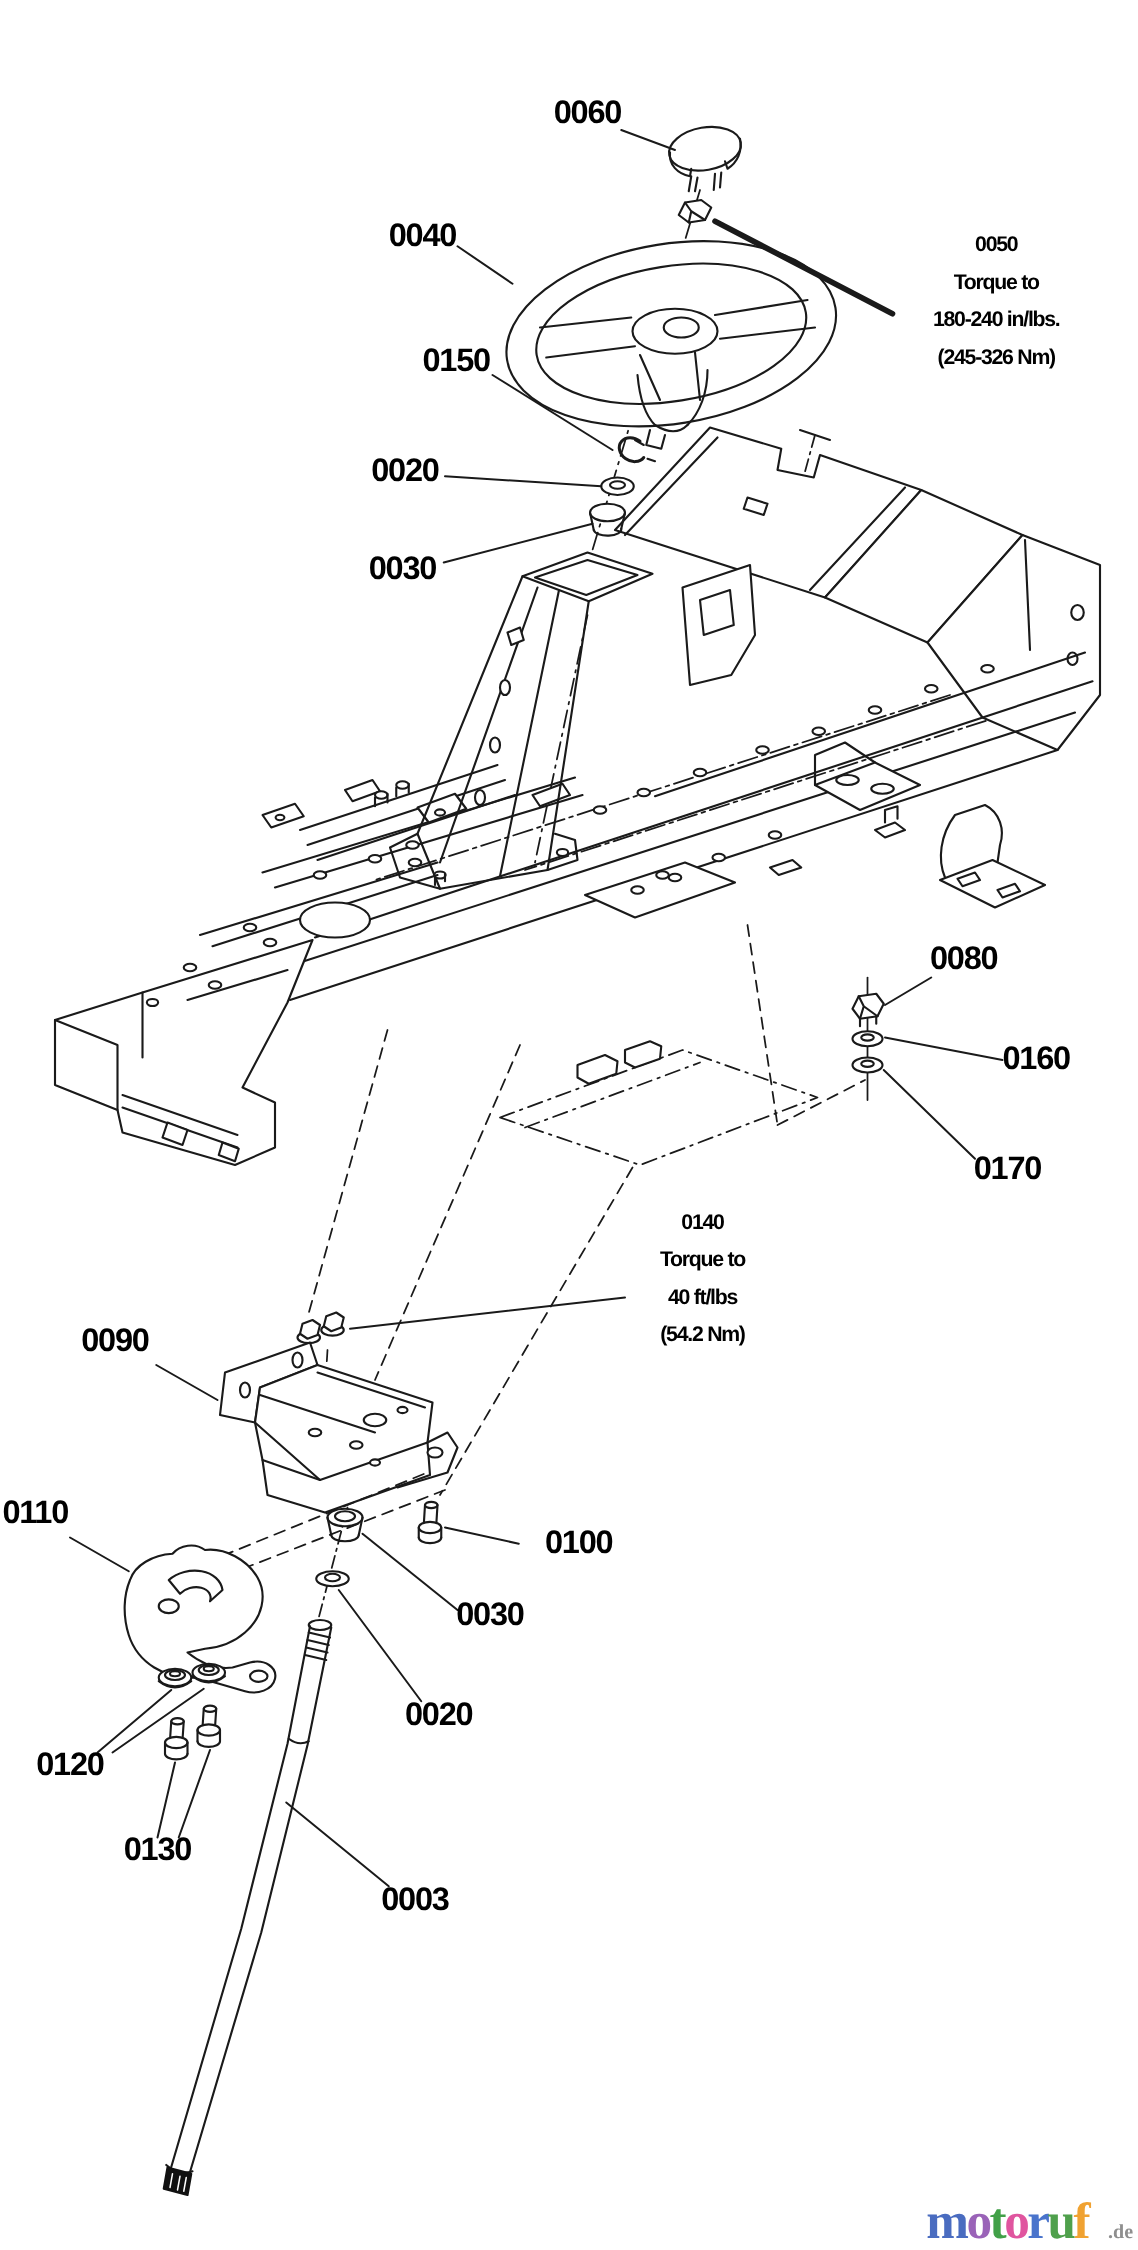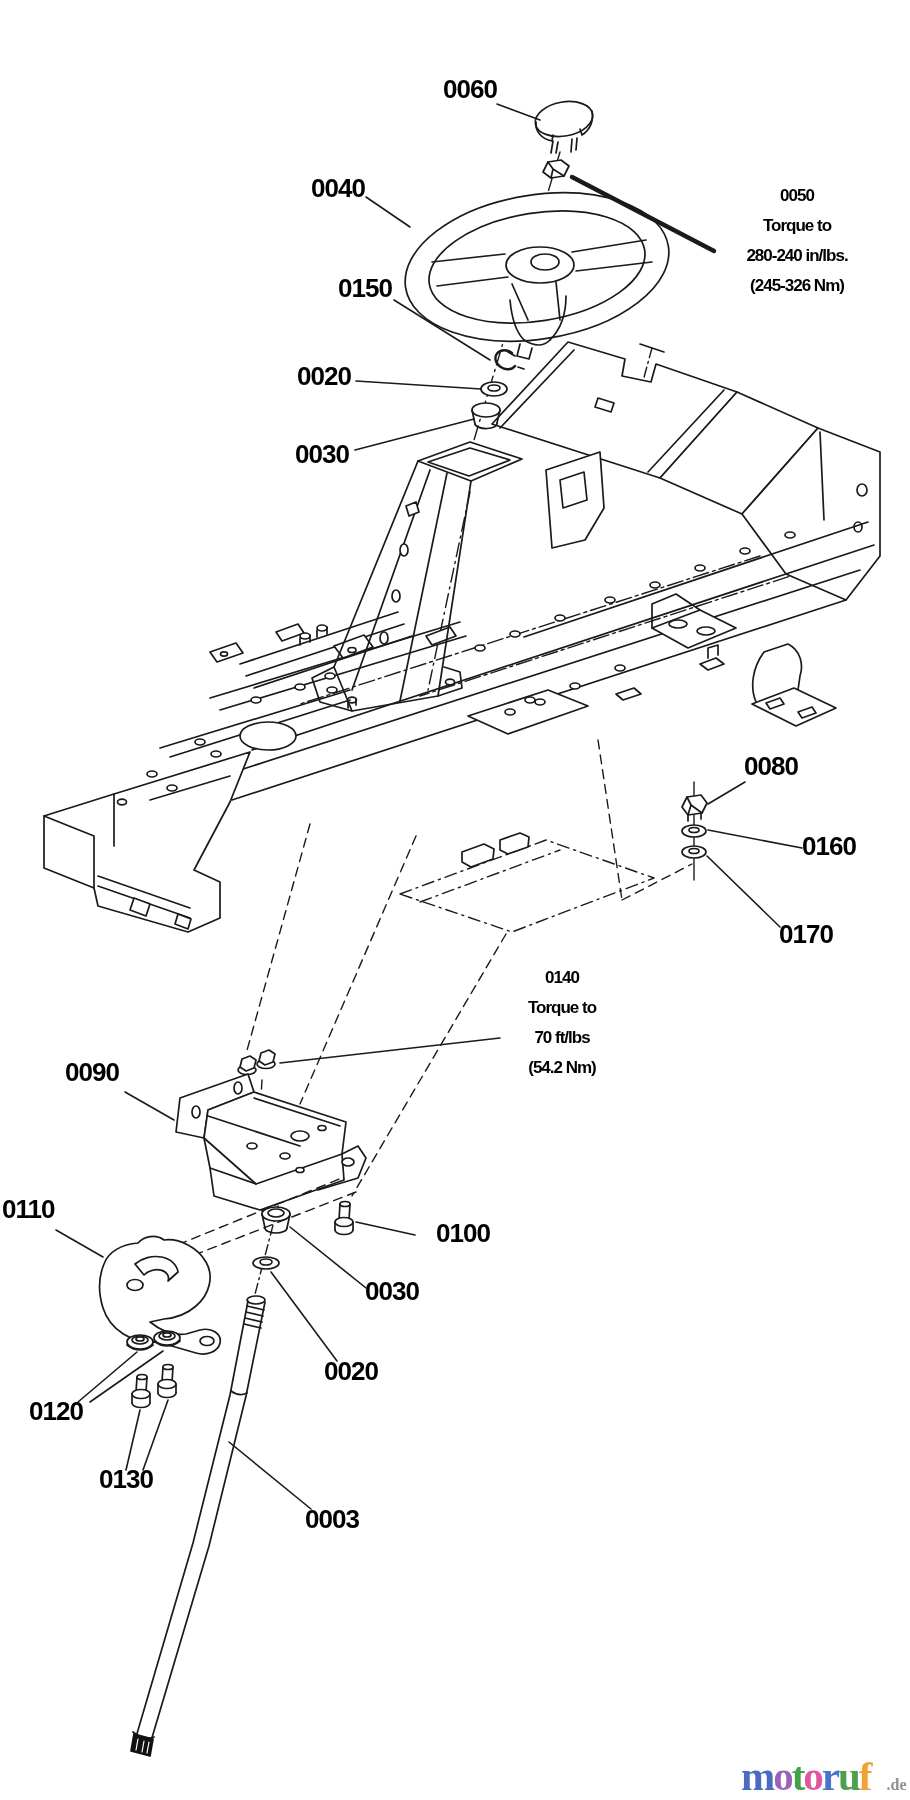--- a/index.html
+++ b/index.html
@@ -312,27 +312,27 @@
   <div class="callout" style="left:2px;top:1196px">0110</div>
   <div class="callout" style="left:365px;top:1278px">0030</div>
   <div class="callout" style="left:324px;top:1358px">0020</div>
   <div class="callout" style="left:29px;top:1398px">0120</div>
   <div class="callout" style="left:99px;top:1466px">0130</div>
   <div class="callout" style="left:305px;top:1506px">0003</div>
 
   <div class="note" style="left:692px;top:181px;width:210px">
     <div>0050</div>
     <div>Torque to</div>
-    <div>280-240 in/lbs.</div>
+    <div>180-240 in/lbs.</div>
     <div>(245-326 Nm)</div>
   </div>
   <div class="note" style="left:482px;top:963px;width:160px">
     <div>0140</div>
     <div>Torque to</div>
-    <div>70 ft/lbs</div>
+    <div>40 ft/lbs</div>
     <div>(54.2 Nm)</div>
   </div>
 
   <div id="logo">
     <span class="big" style="color: rgb(74, 108, 192);">m</span>
     <span class="big" style="color: rgb(154, 99, 184);">o</span>
     <span class="big" style="color: rgb(65, 160, 72);">t</span>
     <span class="big" style="color: rgb(224, 85, 159);">o</span>
     <span class="big" style="color: rgb(74, 116, 204);">r</span>
     <span class="big" style="color: rgb(79, 160, 76);">u</span>

